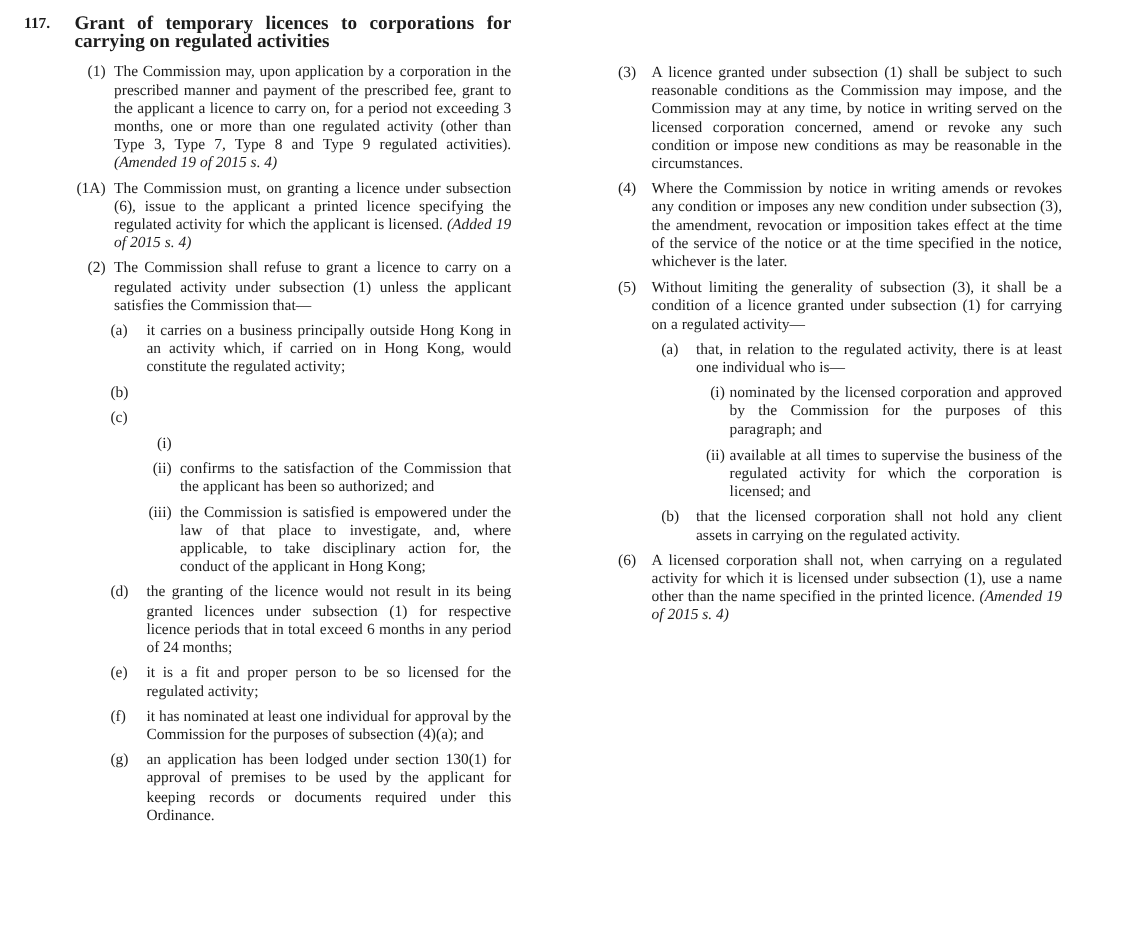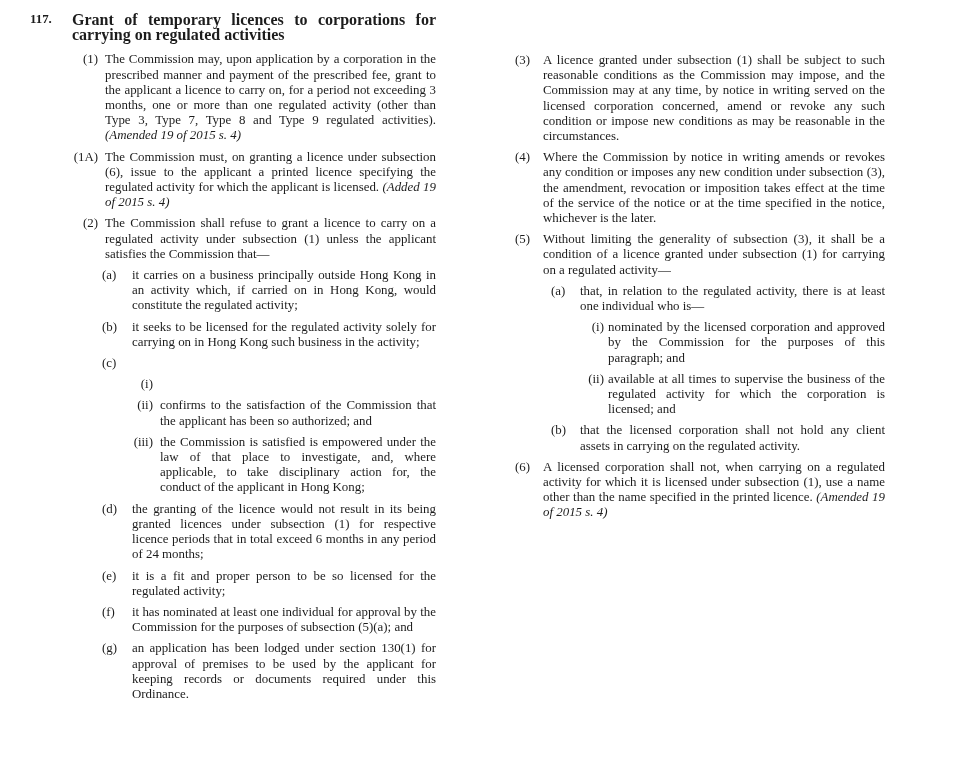--- a/index.html
+++ b/index.html
@@ -18,21 +18,20 @@
     line-height: 15.2px;
     overflow: hidden;
   }
   .col {
     position: absolute;
     top: 12px;
   }
   .col-left {
     left: 20px;
     width: 406px;
-    margin-left: 10px;
   }
   .col-right {
     left: 515px;
     top: 53px;
     width: 370px;
   }
   .section-head {
     display: flex;
     font-weight: bold;
     margin-bottom: 10px;
@@ -103,21 +102,20 @@
       <div class="body"><span>The Commission shall refuse to grant a licence to carry on a regulated activity under subsection (1) unless the applicant satisfies the Commission that—</span></div>
     </div>
 
     <div class="clause l2">
       <div class="num">(a)</div>
       <div class="body"><span>it carries on a business principally outside Hong Kong in an activity which, if carried on in Hong Kong, would constitute the regulated activity;</span></div>
     </div>
 
     <div class="clause l2">
       <div class="num">(b)</div>
-      <div class="body"><span>it seeks to be licensed for the regulated activity solely for carrying on in Hong Kong such business in the activity;</span></div>
     </div>
 
     <div class="clause l2">
       <div class="num">(c)</div>
     </div>
 
     <div class="clause l3">
       <div class="num">(i)</div>
     </div>
 
@@ -136,21 +134,21 @@
       <div class="body"><span>the granting of the licence would not result in its being granted licences under subsection (1) for respective licence periods that in total exceed 6 months in any period of 24 months;</span></div>
     </div>
 
     <div class="clause l2">
       <div class="num">(e)</div>
       <div class="body"><span>it is a fit and proper person to be so licensed for the regulated activity;</span></div>
     </div>
 
     <div class="clause l2">
       <div class="num">(f)</div>
-      <div class="body"><span>it has nominated at least one individual for approval by the Commission for the purposes of subsection (5)(a); and</span></div>
+      <div class="body"><span>it has nominated at least one individual for approval by the Commission for the purposes of subsection (4)(a); and</span></div>
     </div>
 
     <div class="clause l2">
       <div class="num">(g)</div>
       <div class="body"><span>an application has been lodged under section 130(1) for approval of premises to be used by the applicant for keeping records or documents required under this Ordinance.</span></div>
     </div>
 
   </div>
 
   <div class="col col-right">

